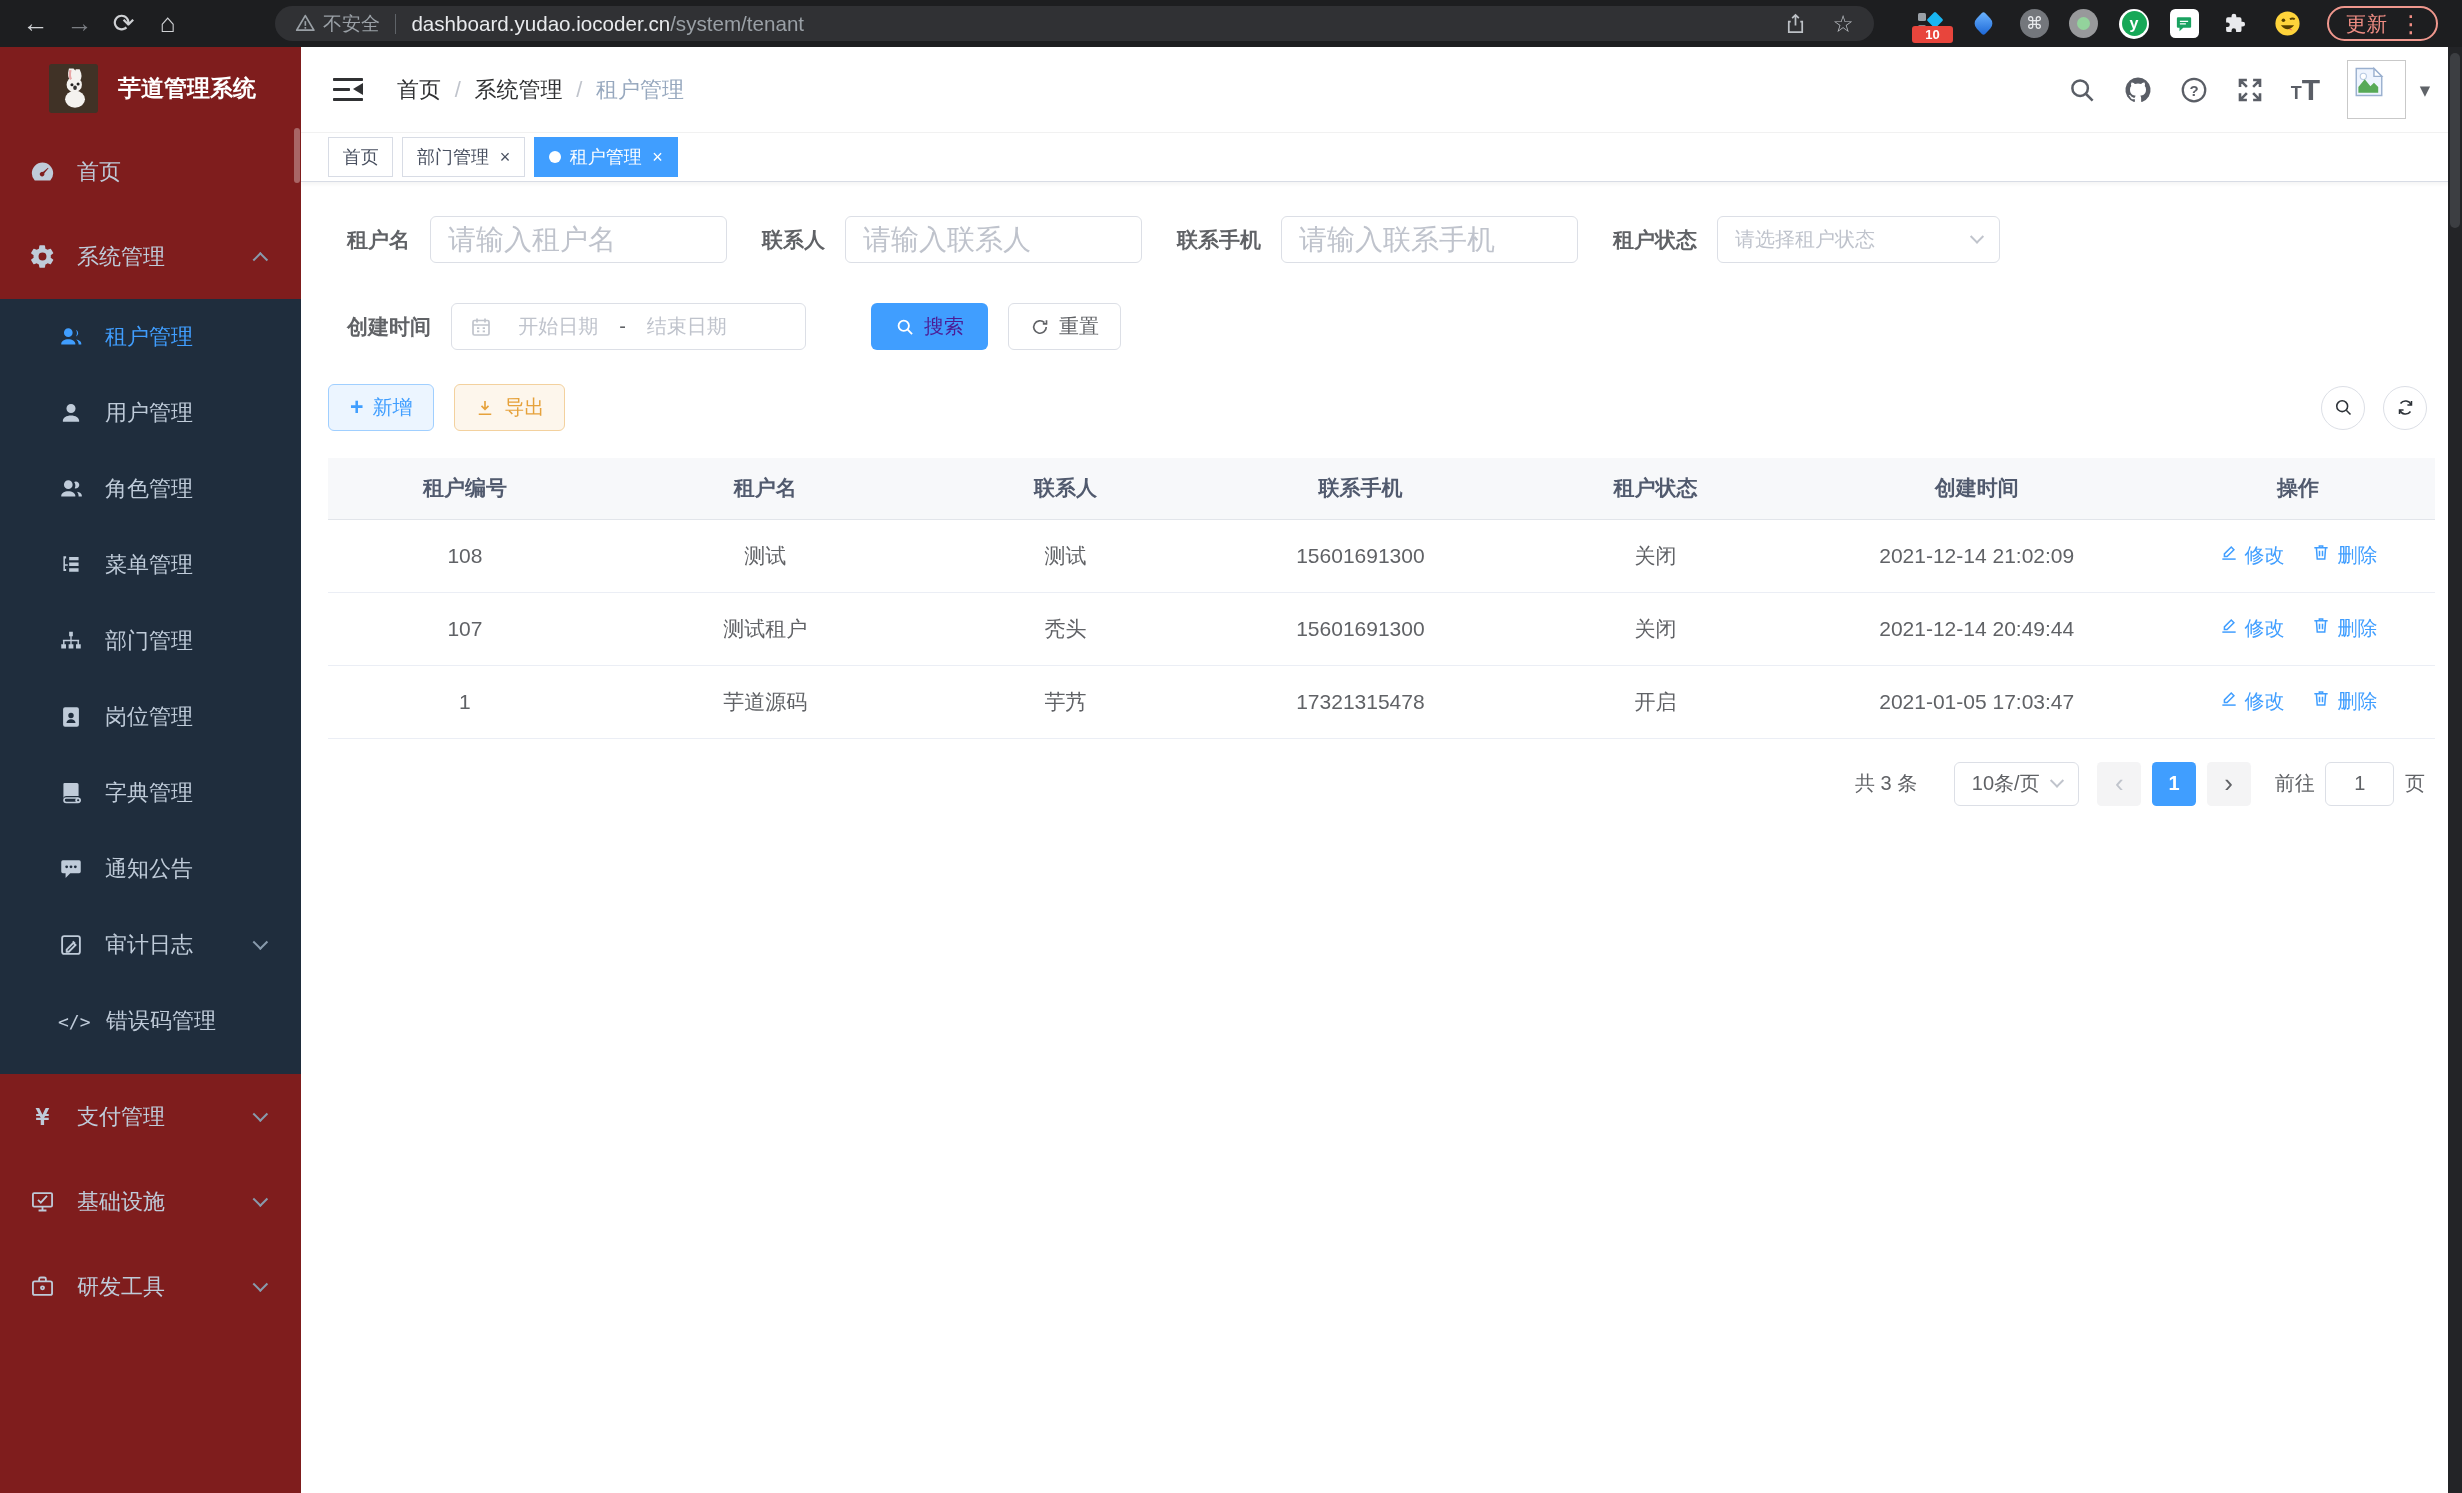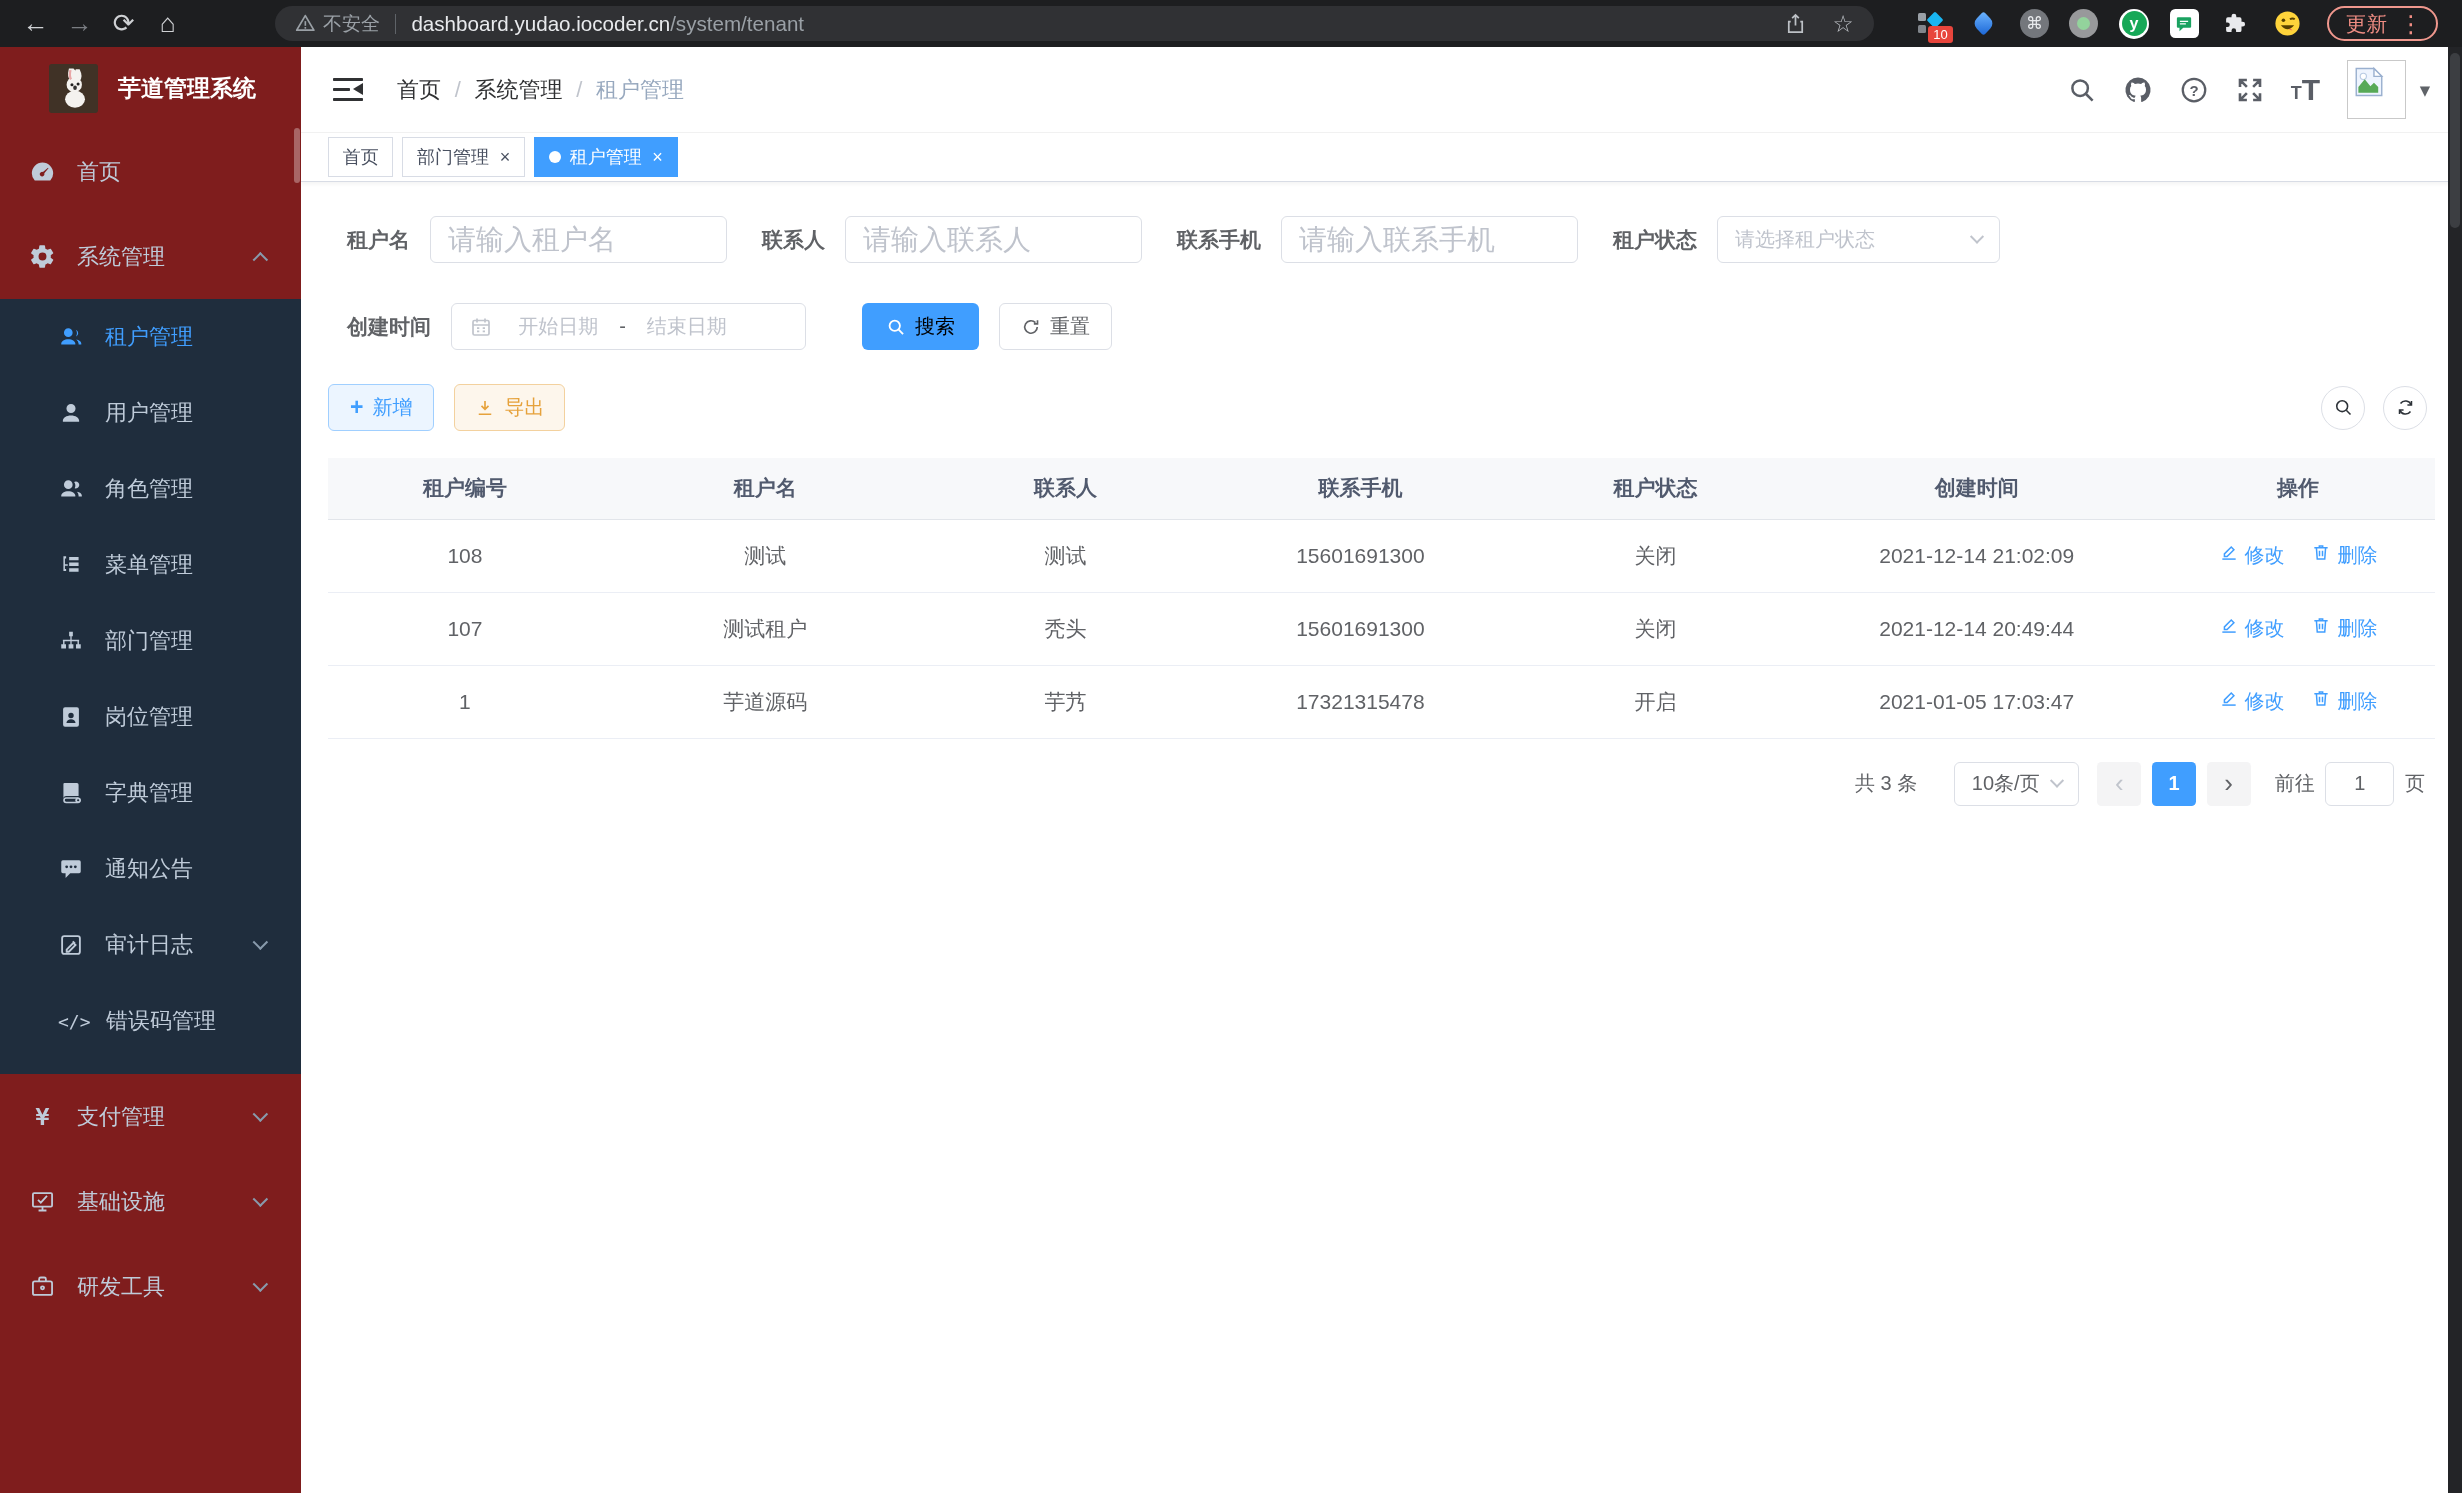--- a/index.html
+++ b/index.html
@@ -12,21 +12,21 @@
   .url-pill{margin-left:85px;width:1599px;height:35px;border-radius:17.5px;background:#303134;display:flex;align-items:center;padding:0 20px;flex:none}
   .warn-ico{flex:none}
   .sec-label{font-size:19px;color:#9aa0a6;margin-left:7.6px;white-space:nowrap}
   .pill-div{width:1.5px;height:20px;background:#5f6368;margin:0 15px;flex:none}
   .url-host{font-size:20.6px;color:#e8eaed;white-space:nowrap}
   .url-path{font-size:20.6px;color:#9aa0a6;white-space:nowrap}
   .pill-sp{flex:1}
   .pill-star{font-size:23.6px;color:#bdc1c6;margin-left:26px}
   .ext-row{display:flex;align-items:center;gap:20.6px;margin-left:41px}
   .ext{position:relative;width:32px;height:32px;display:flex;align-items:center;justify-content:center;flex:none}
-  .ext-badge{position:absolute;right:-6px;bottom:-3px;background:#e8453c;color:#fff;font-size:13px;line-height:17px;padding:0 5px;border-radius:3px;font-weight:normal}
+  .ext-badge{position:absolute;right:-6px;bottom:-3px;background:#e8453c;color:#fff;font-size:13px;line-height:17px;padding:0 13px;border-radius:3px;font-weight:bold}
   .sq1{position:absolute;left:3px;top:5.3px;width:8.4px;height:8.4px;background:#9aa0a6;border-radius:1.5px}
   .sq2{position:absolute;left:3px;top:17px;width:8.4px;height:8.4px;background:#80858b;border-radius:1.5px}
   .dia{position:absolute;left:14.5px;top:6px;width:12px;height:12px;background:#19b5f1;transform:rotate(45deg);border-radius:1.5px}
   .kite{width:17px;height:17px;background:linear-gradient(135deg,#6db5ff,#1b66d6);transform:rotate(45deg);border-radius:2.3px 7.6px 2.3px 7.6px}
   .circ{border-radius:50%;display:flex;align-items:center;justify-content:center}
   .c-cmd{width:29px;height:29px;background:#74777c;color:#e8eaed;font-size:17px}
   .c-dot{width:29px;height:29px;background:#98999b}
   .c-dot i{width:13px;height:13px;border-radius:50%;background:#93d39c}
   .c-y{width:30px;height:30px;background:#fff}
   .c-y i{width:25px;height:25px;border-radius:50%;background:#17a857;color:#fff;font-style:normal;font-weight:bold;font-size:16px;display:flex;align-items:center;justify-content:center}
@@ -99,21 +99,21 @@
   .sel{width:283px;height:47px;border:1.5px solid #dcdfe6;border-radius:6px;display:flex;align-items:center;padding:16px 17px;cursor:pointer;background:#fff}
   .sel .ph{font-size:20px;color:#bfc3cc;flex:1;white-space:nowrap}
   .chev{display:inline-block;width:10px;height:10px;border-right:2.3px solid #c0c4cc;border-bottom:2.3px solid #c0c4cc}
   .chev.down{transform:rotate(45deg) translate(-2.3px,-2.3px)}
   .daterange{width:355px;height:47px;border:1.5px solid #dcdfe6;border-radius:6px;display:flex;align-items:center;padding:0 12px;background:#fff}
   .cal{width:24px;height:24px;color:#c0c4cc;flex:none;margin:0 4.6px}
   .d-in{width:122px;border:none;outline:none;font-size:20px;color:#606266;text-align:center;font-family:"Liberation Sans",sans-serif}
   .d-in::placeholder{color:#bfc3cc}
   .d-sep{color:#606266;font-size:20px}
   .btn{height:47px;border-radius:6px;font-size:20px;display:inline-flex;align-items:center;justify-content:center;cursor:pointer;white-space:nowrap}
-  .btn-search{background:#409eff;color:#000000;border:none;padding:13px 24px;margin-left:21px}
+  .btn-search{background:#409eff;color:#4c1d95;border:none;padding:13px 24px;margin-left:30px}
   .btn-search svg{width:20px;height:20px;margin-right:9px}
   .btn-reset{background:#fff;color:#606266;border:1.5px solid #dcdfe6;padding:0 21px;margin-left:20px}
   .btn-reset svg{width:20px;height:20px;margin-right:9px}
 
   
   .toolbar{display:flex;align-items:center;margin:34px 35px 0 27px}
   .btn-add{background:#ecf5ff;border:1.5px solid #a0cfff;color:#409eff;padding:0 21px}
   .btn-add .pls{font-size:23px;margin-right:9px;font-weight:bold}
   .btn-export{background:#fdf6ec;border:1.5px solid #f3d19e;color:#e6a23c;padding:0 20px;margin-left:20px}
   .btn-export svg{width:20px;height:20px;margin-right:9px}

